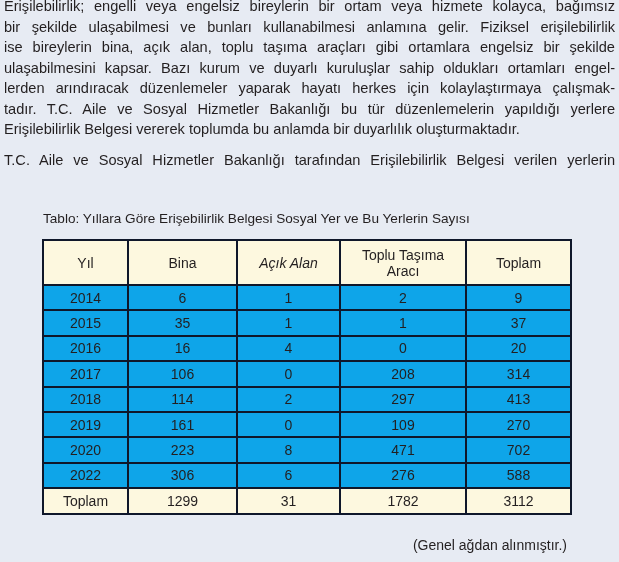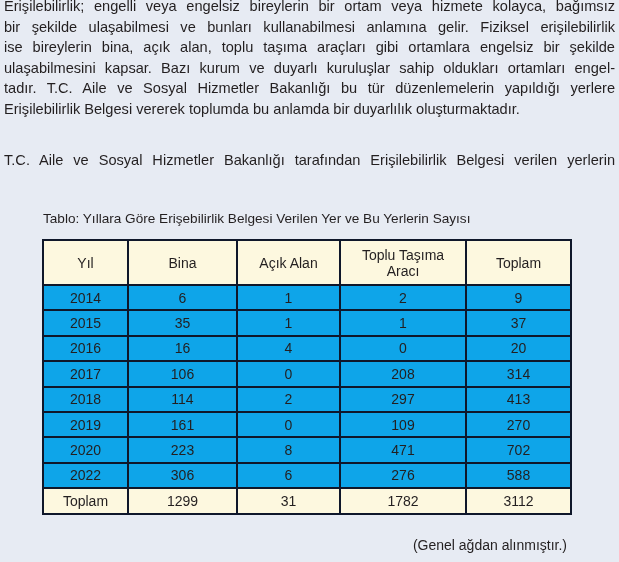--- a/index.html
+++ b/index.html
@@ -31,43 +31,44 @@
   td, th {
     border:2px solid #0f172a;
     text-align:center; padding:0;
     font-weight:normal;
   }
   thead th {
     background:#fdf8df; height:43px; line-height:16px;
   }
   tbody td { background:#0ea5e9; height:23.4px; }
   tfoot td { background:#fdf8df; height:23.4px; }
-  .c0 { width:83px; } .c1 { width:107px; } .c2 { width:101px; } .c3 { width:124px; } .c4 { width:103px; }
+  .c0 { width:83px; } .c1 { width:107px; } .c2 { width:101px;font-style:italic; } .c3 { width:124px; } .c4 { width:103px; }
   .source {
     position:absolute; right:52px; top:537px;
     font-size:14px; margin:0;
   }
 </style>
 </head>
 <body>
 
 <div class="para" id="p1">
   <span class="ln">Erişilebilirlik; engelli veya engelsiz bireylerin bir ortam veya hizmete kolayca, bağımsız</span>
   <span class="ln">bir şekilde ulaşabilmesi ve bunları kullanabilmesi anlamına gelir. Fiziksel erişilebilirlik</span>
   <span class="ln">ise bireylerin bina, açık alan, toplu taşıma araçları gibi ortamlara engelsiz bir şekilde</span>
   <span class="ln">ulaşabilmesini kapsar. Bazı kurum ve duyarlı kuruluşlar sahip oldukları ortamları engel-</span>
+  <span class="ln">lerden arındıracak düzenlemeler yaparak hayatı herkes için kolaylaştırmaya çalışmak-</span>
   <span class="ln">tadır. T.C. Aile ve Sosyal Hizmetler Bakanlığı bu tür düzenlemelerin yapıldığı yerlere</span>
   <span class="ln last">Erişilebilirlik Belgesi vererek toplumda bu anlamda bir duyarlılık oluşturmaktadır.</span>
 </div>
 
 <div class="para" id="p2">
   <span class="ln">T.C. Aile ve Sosyal Hizmetler Bakanlığı tarafından Erişilebilirlik Belgesi verilen yerlerin</span>
 </div>
 
-<p class="caption">Tablo: Yıllara Göre Erişebilirlik Belgesi Verilen Yer ve Bu Yerlerin Sayısı</p>
+<p class="caption">Tablo: Yıllara Göre Erişebilirlik Belgesi Sosyal Yer ve Bu Yerlerin Sayısı</p>
 
 <table>
   <thead>
     <tr>
       <th class="c0">Yıl</th>
       <th class="c1">Bina</th>
       <th class="c2">Açık Alan</th>
       <th class="c3">Toplu Taşıma<br>Aracı</th>
       <th class="c4">Toplam</th>
     </tr>

